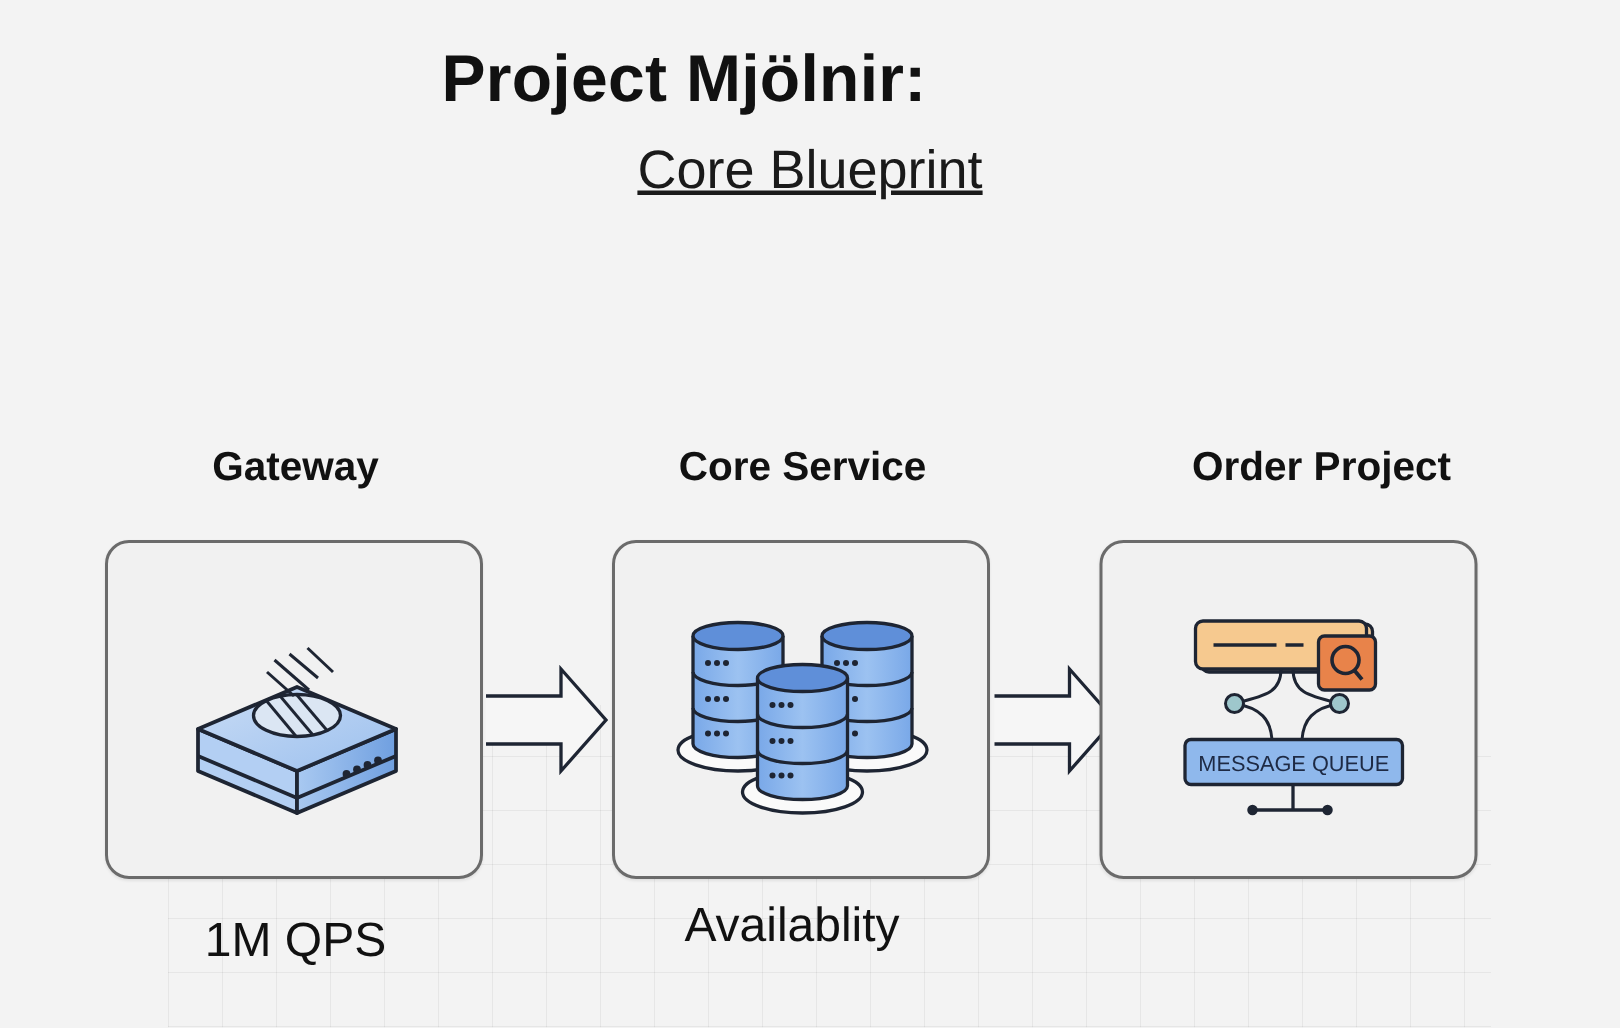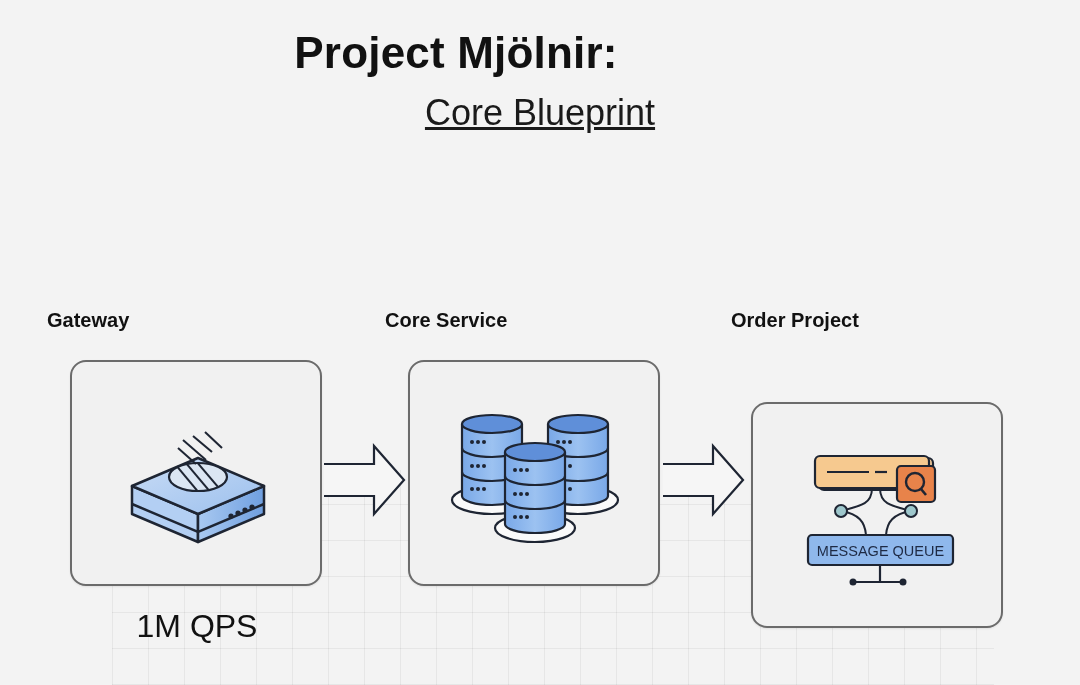--- a/index.html
+++ b/index.html
@@ -19,22 +19,22 @@
     }
     .title {
       position: absolute; left: 0; width: 912px; top: 28px; text-align: center;
       font-size: 44px; font-weight: bold; letter-spacing: 0.2px;
     }
     .subtitle {
       position: absolute; left: 0; width: 1080px; top: 92px; text-align: center;
       font-size: 36px; color: #1a1a1a; text-decoration: underline;
     }
     .node-label {
-      position: absolute; top: 309px; font-size: 20px; font-weight: bold;
-      text-align: left; width: 300px;
+      position: absolute; top: 296px; font-size: 27px; font-weight: bold;
+      text-align: center; width: 300px;
     }
     .box {
       position: absolute; top: 360px; width: 252px; height: 226px;
       border: 2px solid #6b6b6b; border-radius: 16px; background: #f1f1f1;
       box-sizing: border-box;
       box-shadow: 0 1px 2px rgba(0,0,0,0.08);
     }
     .box svg { position: absolute; left: 0; top: 0; }
     .metric {
       position: absolute; font-size: 32px; font-weight: normal; text-align: center;
@@ -169,21 +169,21 @@
           <circle cx="22" cy="77" r="2"></circle>
       </g>
     </g>
   </svg>
 </div>
 
 <svg class="arrow" style="left:661px;" width="86" height="80" viewBox="0 0 86 80">
   <path d="M2,24 L52,24 L52,6 L82,40 L52,74 L52,56 L2,56" fill="#f6f6f6" stroke="#1e2533" stroke-width="2.2" stroke-linejoin="miter"></path>
 </svg>
 
-<div class="box" style="left:751px;margin-top:42px;">
+<div class="box" style="left:733px;">
   <svg width="252" height="226" viewBox="0 0 252 226">
 
     <rect x="66" y="54" width="114" height="32" rx="5" fill="#f3cb9a" stroke="#1e2533" stroke-width="2.2"></rect>
     <rect x="62" y="52" width="114" height="32" rx="5" fill="#f6c98f" stroke="#1e2533" stroke-width="2.2"></rect>
     <line x1="74" y1="68" x2="116" y2="68" stroke="#1e2533" stroke-width="2.2"></line>
     <line x1="122" y1="68" x2="134" y2="68" stroke="#1e2533" stroke-width="2.2"></line>
 
     <g>
       <rect x="144" y="62" width="38" height="36" rx="4" fill="#e8834a" stroke="#1e2533" stroke-width="2.2"></rect>
       <circle cx="162" cy="78" r="9" fill="none" stroke="#1e2533" stroke-width="2.4"></circle>
@@ -202,13 +202,14 @@
 
     <line x1="127" y1="161" x2="127" y2="178" stroke="#1e2533" stroke-width="2.2"></line>
     <line x1="100" y1="178" x2="150" y2="178" stroke="#1e2533" stroke-width="2.2"></line>
     <circle cx="100" cy="178" r="3.5" fill="#1e2533"></circle>
     <circle cx="150" cy="178" r="3.5" fill="#1e2533"></circle>
   </svg>
 </div>
 
 <div class="metric" style="left:97px; top:612px; width:200px;">1M QPS</div>
 <div class="metric" style="left:428px; top:602px; width:200px;">
+  <div>Availablity</div>
 </div>
 
 </body></html>

